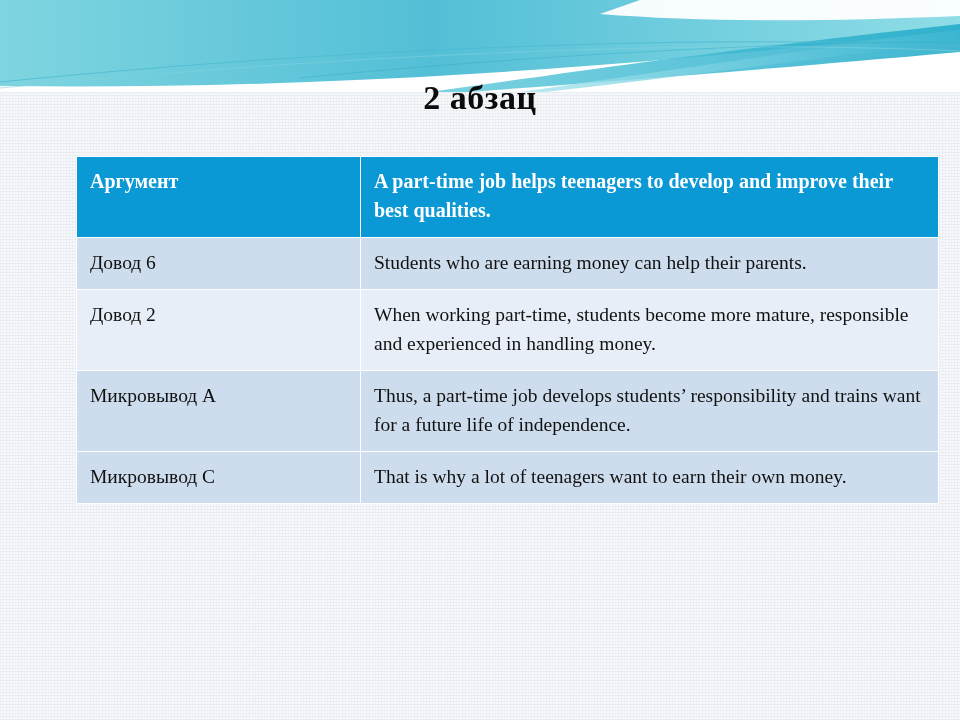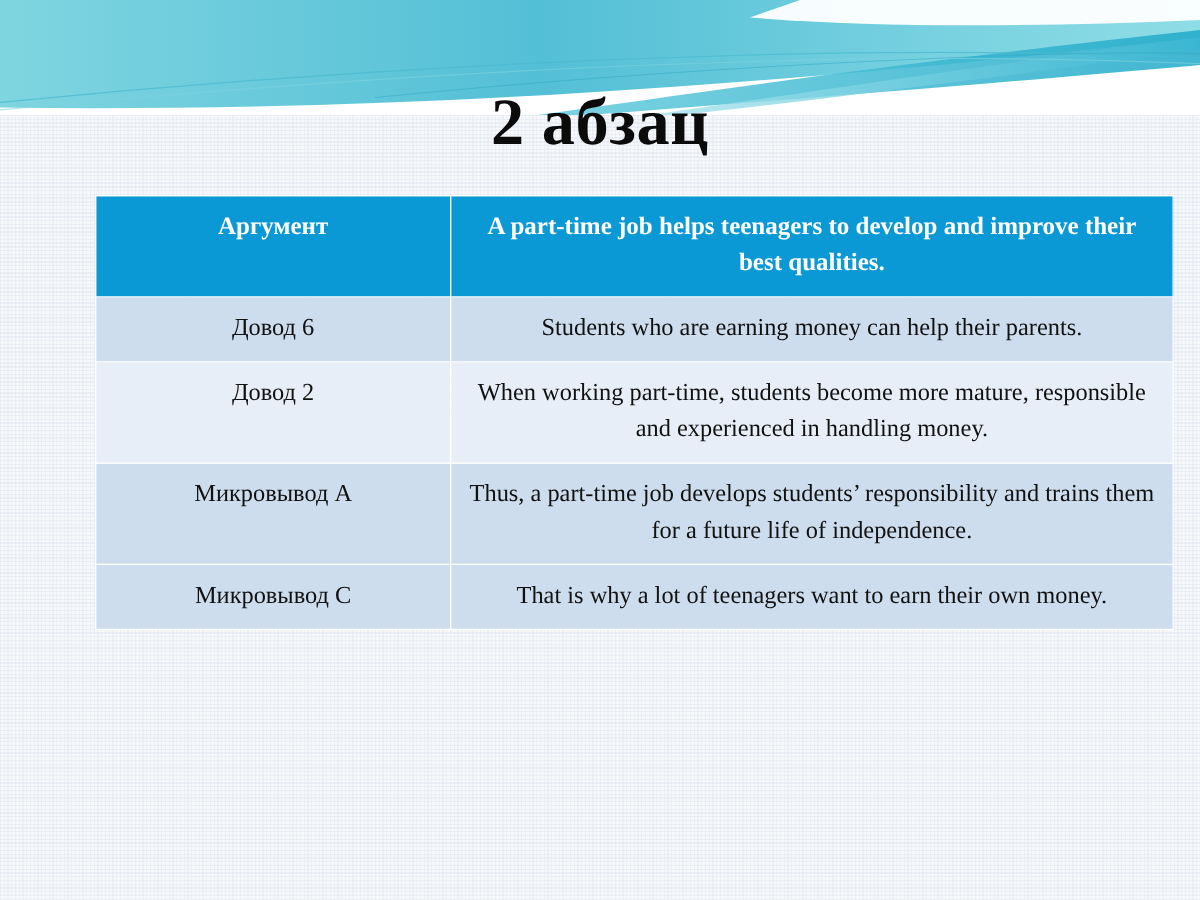--- a/index.html
+++ b/index.html
@@ -37,21 +37,21 @@
 
   
   .slide-title {
     position: absolute;
     left: 0;
     top: 72px;
     width: 960px;
     text-align: center;
     font-family: "Liberation Serif", "DejaVu Serif", serif;
     font-weight: bold;
-    font-size: 53px;
+    font-size: 34px;
     line-height: 52px;
     color: #0b0b0b;
     letter-spacing: 0.5px;
   }
 
   
   .argument-table {
     position: absolute;
     left: 76px;
     top: 156px;
@@ -75,21 +75,21 @@
     background: #0b99d6;
     color: #ffffff;
     font-weight: bold;
     font-size: 20px;
     line-height: 29px;
     height: 56px;
   }
   tr.tone-a td { background: #cddded; }
   tr.tone-b td { background: #e8eef7; }
 
-  .cell-text { display: block; text-align: center; }
+  .cell-text { display: block; }
 </style>
 </head>
 <body>
 
 <div class="slide">
 
   <div class="header-art">
     <svg width="960" height="92" viewBox="0 0 960 92" xmlns="http://www.w3.org/2000/svg">
       <defs>
         <linearGradient id="g1" x1="0" y1="0" x2="1" y2="0">
@@ -152,21 +152,21 @@
         </td>
         <td class="col-value">
           <span class="cell-text">When working part-time, students become more mature, responsible and experienced in handling money.</span>
         </td>
       </tr>
       <tr class="tone-a">
         <td class="col-label">
           <span class="cell-text">Микровывод А</span>
         </td>
         <td class="col-value">
-          <span class="cell-text">Thus, a part-time job develops students’ responsibility and trains them for a future life of independence.</span>
+          <span class="cell-text">Thus, a part-time job develops students’ responsibility and trains want for a future life of independence.</span>
         </td>
       </tr>
       <tr class="tone-a">
         <td class="col-label">
           <span class="cell-text">Микровывод С</span>
         </td>
         <td class="col-value">
           <span class="cell-text">That is why a lot of teenagers want to earn their own money.</span>
         </td>
       </tr>

